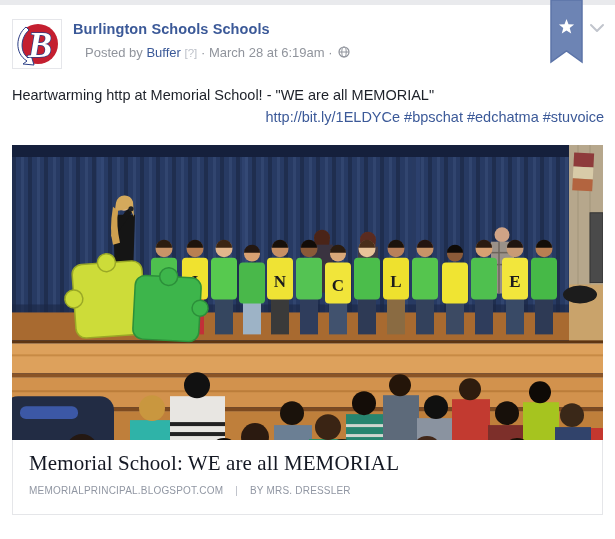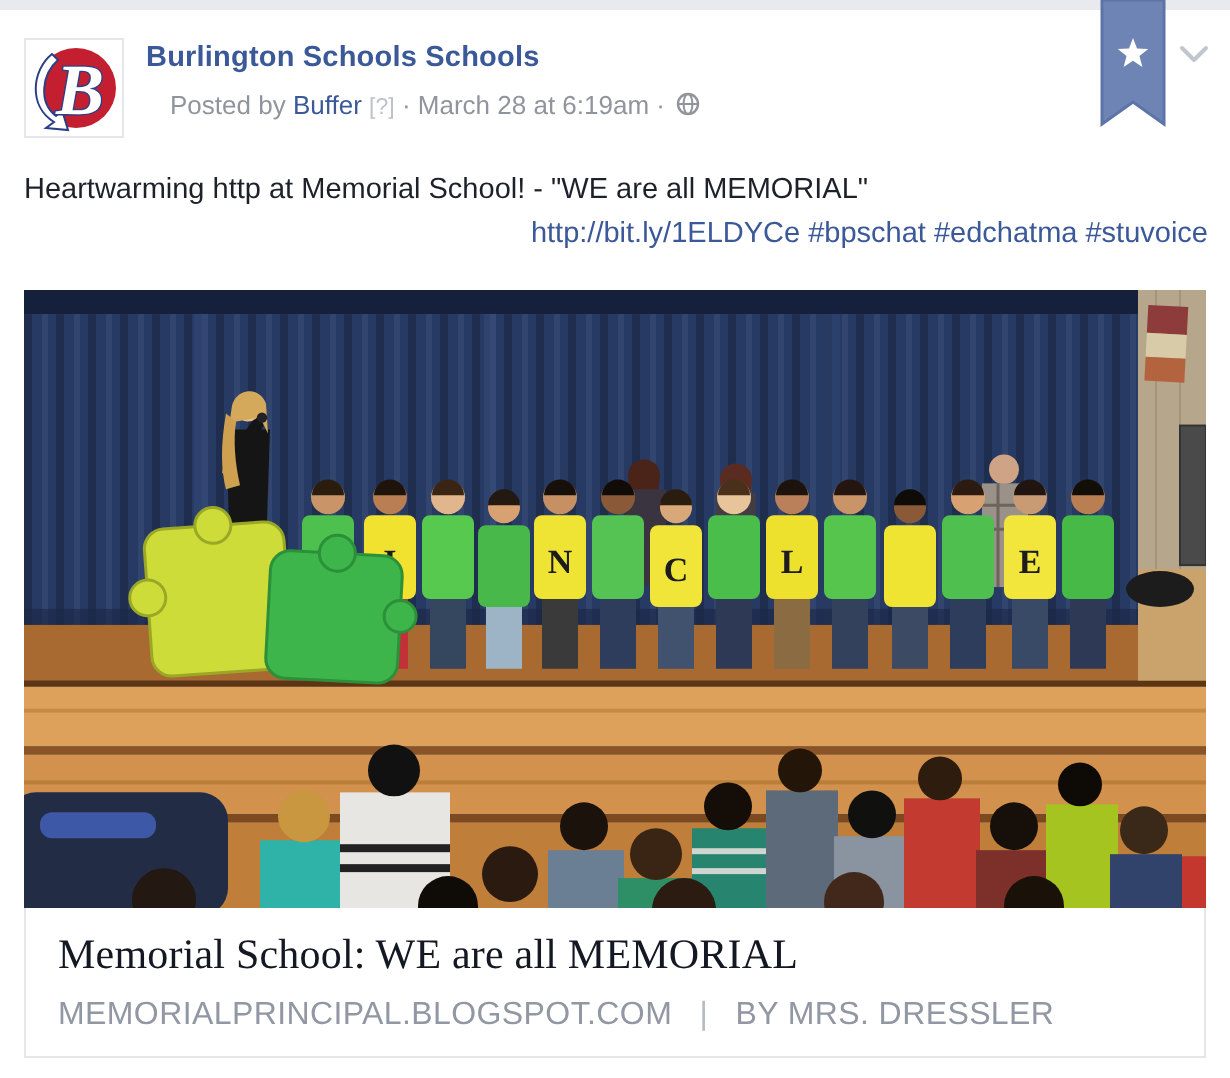--- a/index.html
+++ b/index.html
@@ -27,25 +27,25 @@
 
   
   .message{position:absolute;left:12px;top:84px;width:592px;
     font-size:14.5px;line-height:22px;color:#1d2129;}
   .message .link-line{color:#3b5998;cursor:pointer;text-align:right;}
 
   
   .photo-wrap{position:absolute;left:12px;top:145px;width:591px;height:309px;
     overflow:hidden;cursor:pointer;background:#26365c;}
   .photo-wrap svg{display:block;}
-  .link-card{position:absolute;left:12px;top:454px;width:591px;height:75px;
+  .link-card{position:absolute;left:12px;top:440px;width:591px;height:75px;
     box-sizing:border-box;background:#fff;border:1px solid #e5e6e9;border-top:none;cursor:pointer;}
   .card-title{margin:11px 16px 0;font-family:"Liberation Serif","DejaVu Serif",serif;
     font-size:21px;color:#141823;font-weight:500;letter-spacing:.1px;}
-  .card-meta{margin:9px 16px 0;font-size:16px;color:#9197a3;letter-spacing:.2px;}
+  .card-meta{margin:9px 16px 0;font-size:10px;color:#9197a3;letter-spacing:.2px;}
   .card-meta .divider{margin:0 9px;color:#b5b9c2;}
 </style>
 </head>
 <body>
 
 <div class="top-strip"></div>
 
 <div class="avatar">
   <svg width="48" height="48" viewBox="0 0 48 48">
     <circle cx="25" cy="24" r="20" fill="#c41f30"></circle>

